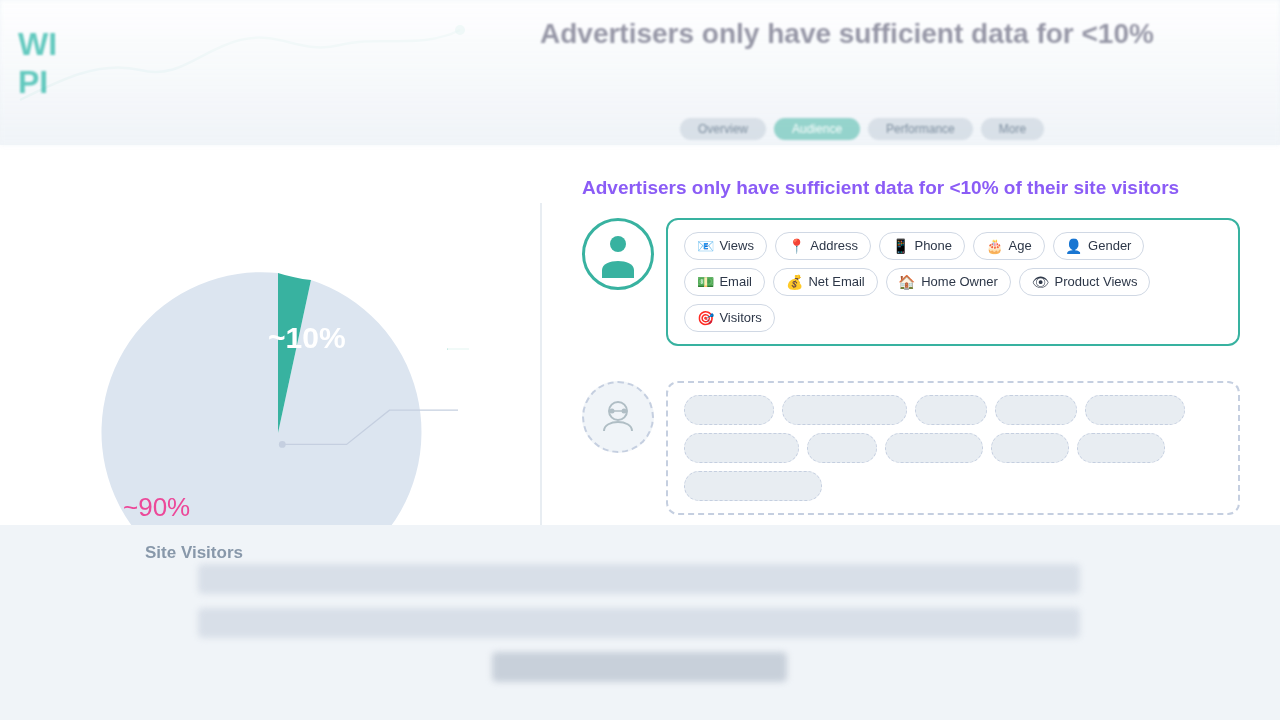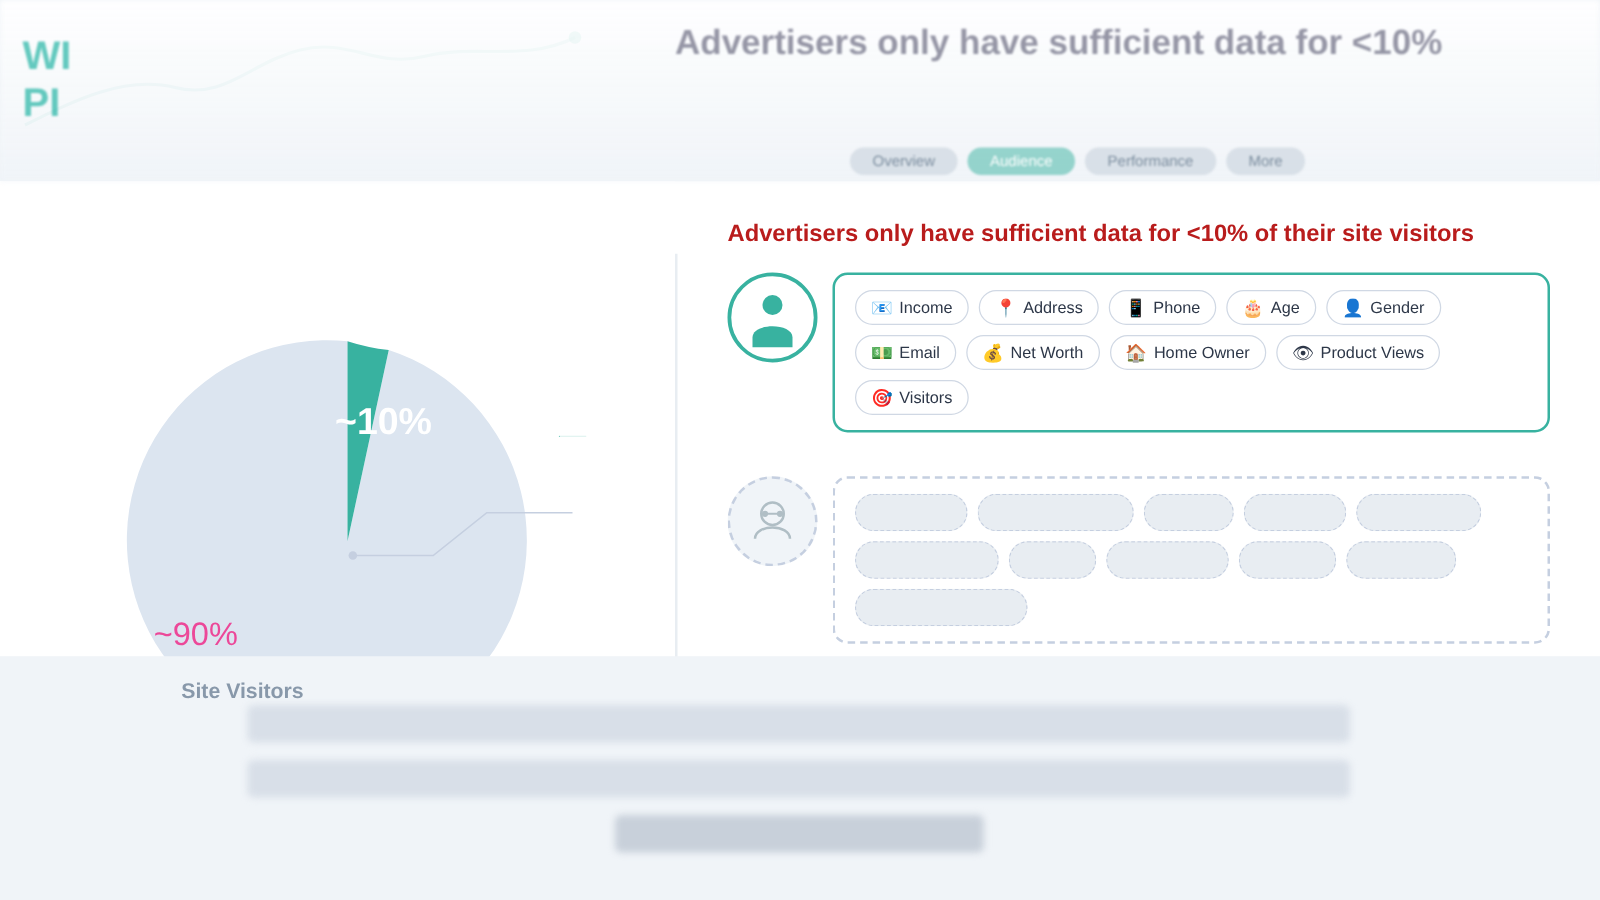--- a/index.html
+++ b/index.html
@@ -140,21 +140,21 @@
 
     .info-block {
       display: flex;
       flex-direction: column;
       gap: 16px;
     }
 
     .info-title {
       font-size: 19px;
       font-weight: 600;
-      color: #b91c1c;
+      color: #8b5cf6;
       line-height: 1.4;
     }
 
     .info-content {
       display: flex;
       flex-direction: row;
       gap: 12px;
       align-items: flex-start;
     }
 
@@ -328,21 +328,21 @@
         <div class="avatar-circle">
           <svg class="avatar-svg" viewBox="0 0 48 48">
       <circle cx="24" cy="14" r="8" fill="#38b2a0"></circle>
       <path d="M 8 40 C 8 28 40 28 40 40 L 40 48 L 8 48 Z" fill="#38b2a0"></path>
     </svg>
         </div>
 
         <div class="tags-container">
           <div class="tag">
             <span class="tag-emoji">📧</span>
-            <span>Income</span>
+            <span>Views</span>
           </div>
           <div class="tag">
             <span class="tag-emoji">📍</span>
             <span>Address</span>
           </div>
           <div class="tag">
             <span class="tag-emoji">📱</span>
             <span>Phone</span>
           </div>
           <div class="tag">
@@ -352,21 +352,21 @@
           <div class="tag">
             <span class="tag-emoji">👤</span>
             <span>Gender</span>
           </div>
           <div class="tag">
             <span class="tag-emoji">💵</span>
             <span>Email</span>
           </div>
           <div class="tag">
             <span class="tag-emoji">💰</span>
-            <span>Net Worth</span>
+            <span>Net Email</span>
           </div>
           <div class="tag">
             <span class="tag-emoji">🏠</span>
             <span>Home Owner</span>
           </div>
           <div class="tag">
             <span class="tag-emoji">👁</span>
             <span>Product Views</span>
           </div>
           <div class="tag">

